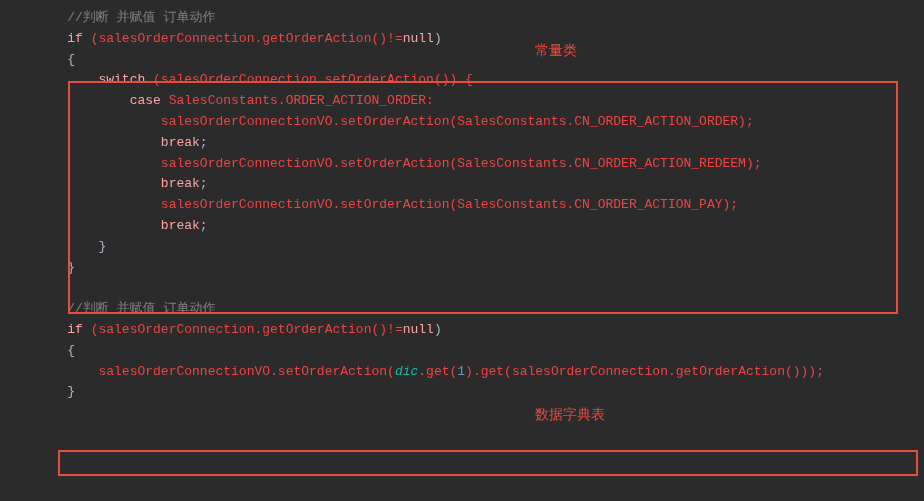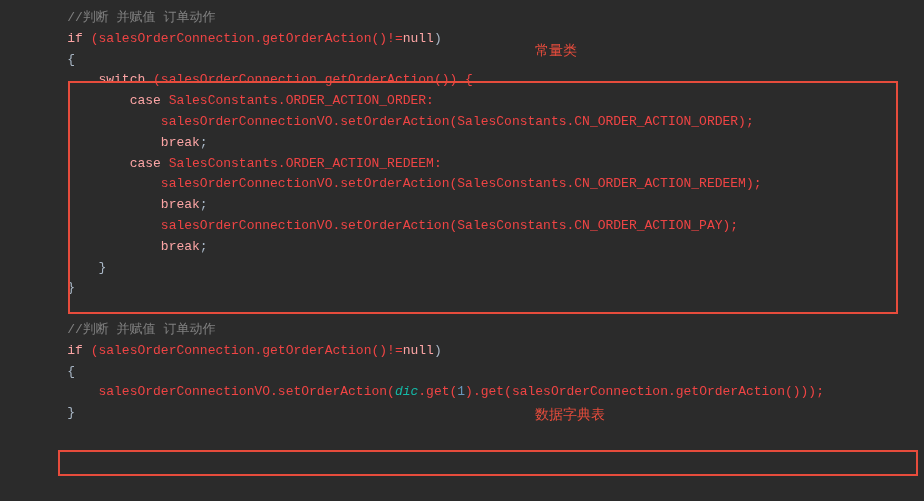--- a/index.html
+++ b/index.html
@@ -72,25 +72,24 @@
   <div class="annotation annotation-1">常量类</div>
   <div class="annotation annotation-2">数据字典表</div>
 
   <div class="red-box-1"></div>
   <div class="red-box-2"></div>
 
   <div>
 <div class="code-line">    <span class="comment">//判断 并赋值 订单动作</span></div>
 <div class="code-line">    <span class="keyword">if</span><span class="identifier"> (salesOrderConnection.getOrderAction()!=</span><span class="keyword">null</span><span class="punct">)</span></div>
 <div class="code-line">    <span class="punct">{</span></div>
-<div class="code-line">        <span class="keyword">switch</span><span class="identifier"> (salesOrderConnection.getOrderAction()) {</span></div>
+<div class="code-line">        <span class="keyword">switch</span><span class="identifier"> (salesOrderConnection.setOrderAction()) {</span></div>
 <div class="code-line">            <span class="keyword">case</span><span class="identifier"> SalesConstants.ORDER_ACTION_ORDER:</span></div>
 <div class="code-line">                <span class="identifier">salesOrderConnectionVO.setOrderAction(SalesConstants.CN_ORDER_ACTION_ORDER);</span></div>
 <div class="code-line">                <span class="keyword">break</span><span class="punct">;</span></div>
-<div class="code-line">            <span class="keyword">case</span><span class="identifier"> SalesConstants.ORDER_ACTION_REDEEM:</span></div>
 <div class="code-line">                <span class="identifier">salesOrderConnectionVO.setOrderAction(SalesConstants.CN_ORDER_ACTION_REDEEM);</span></div>
 <div class="code-line">                <span class="keyword">break</span><span class="punct">;</span></div>
 <div class="code-line">                <span class="identifier">salesOrderConnectionVO.setOrderAction(SalesConstants.CN_ORDER_ACTION_PAY);</span></div>
 <div class="code-line">                <span class="keyword">break</span><span class="punct">;</span></div>
 <div class="code-line">        <span class="punct">}</span></div>
 <div class="code-line">    <span class="punct">}</span></div>
 <div class="code-line"> </div>
 <div class="code-line">    <span class="comment">//判断 并赋值 订单动作</span></div>
 <div class="code-line">    <span class="keyword">if</span><span class="identifier"> (salesOrderConnection.getOrderAction()!=</span><span class="keyword">null</span><span class="punct">)</span></div>
 <div class="code-line">    <span class="punct">{</span></div>

